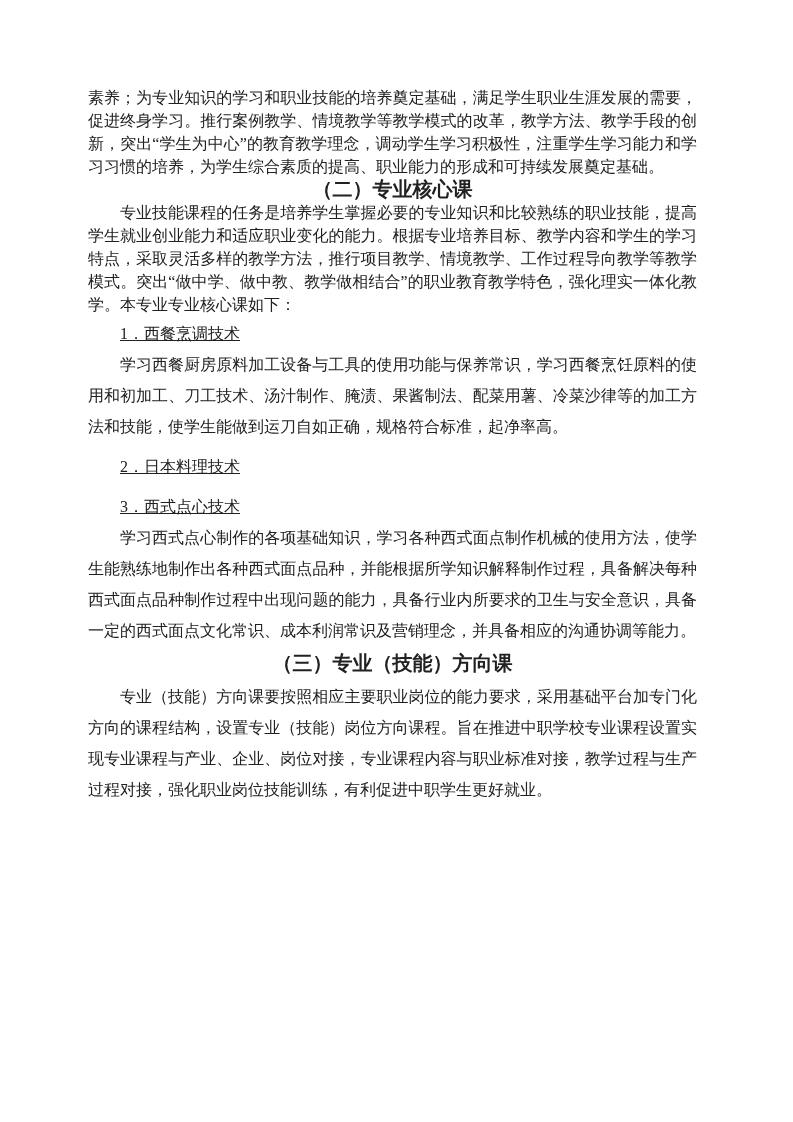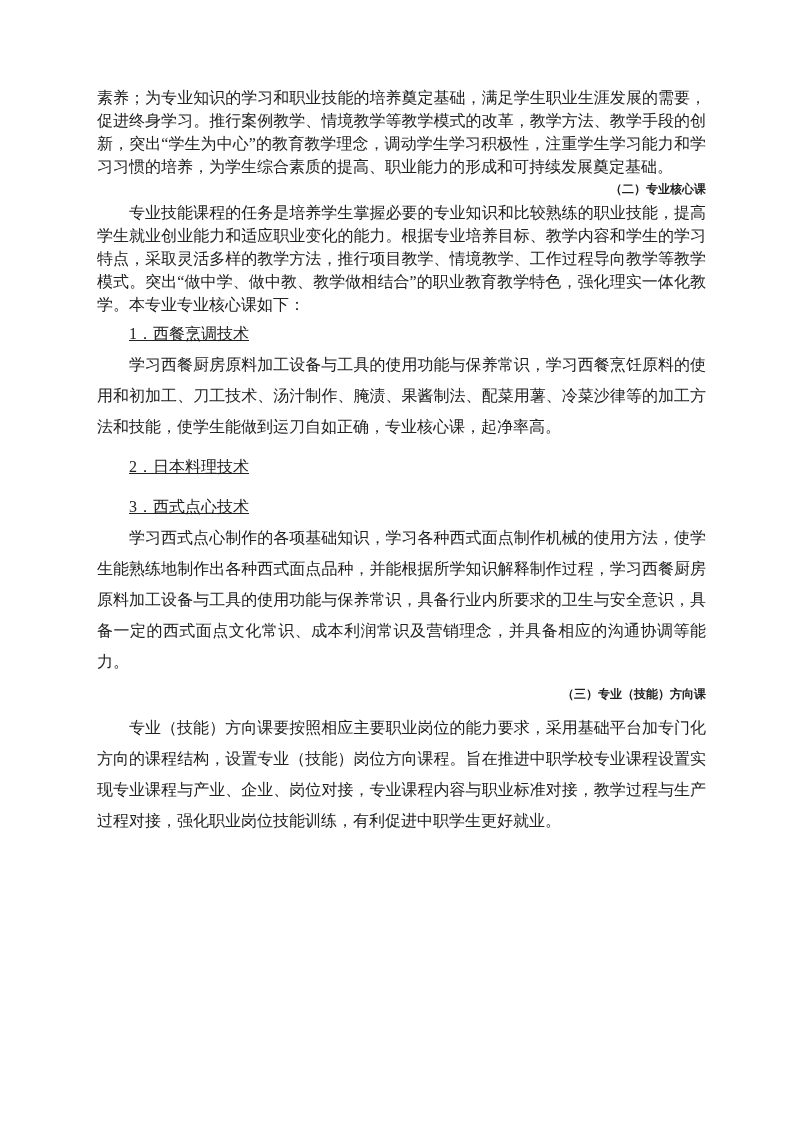--- a/index.html
+++ b/index.html
@@ -8,37 +8,37 @@
     position: relative;
     width: 793px;
     height: 1122px;
     background: #ffffff;
     font-family: "Liberation Serif", "DejaVu Serif", serif;
     color: #212121;
     overflow: hidden;
   }
   .content {
     position: absolute;
-    left: 97px;
+    left: 88px;
     top: 86px;
     width: 609px;
   }
   .para {
     font-size: 16px;
     text-align: justify;
     letter-spacing: 0;
   }
   .tight { line-height: 23px; }
   .wide  { line-height: 31px; }
   .indent { text-indent: 2em; }
   .heading {
-    font-size: 12px;
+    font-size: 20px;
     font-weight: bold;
     line-height: 23px;
-    text-align: right;
+    text-align: center;
   }
   .heading.spaced { margin-top: 6px; }
   .course-title {
     font-size: 16px;
     line-height: 31px;
     padding-left: 2em;
     margin-top: 9px;
     text-align: left;
     text-decoration: underline;
   }
@@ -64,30 +64,30 @@
   <div class="content">
 
     <p class="para tight">素养；为专业知识的学习和职业技能的培养奠定基础，满足学生职业生涯发展的需要，促进终身学习。推行案例教学、情境教学等教学模式的改革，教学方法、教学手段的创新，突出“学生为中心”的教育教学理念，调动学生学习积极性，注重学生学习能力和学习习惯的培养，为学生综合素质的提高、职业能力的形成和可持续发展奠定基础。</p>
 
     <h2 class="heading">（二）专业核心课</h2>
 
     <p class="para tight indent">专业技能课程的任务是培养学生掌握必要的专业知识和比较熟练的职业技能，提高学生就业创业能力和适应职业变化的能力。根据专业培养目标、教学内容和学生的学习特点，采取灵活多样的教学方法，推行项目教学、情境教学、工作过程导向教学等教学模式。突出“做中学、做中教、教学做相结合”的职业教育教学特色，强化理实一体化教学。本专业专业核心课如下：</p>
 
     <div class="course">
       <p class="course-title first">1．西餐烹调技术</p>
-      <p class="para wide indent">学习西餐厨房原料加工设备与工具的使用功能与保养常识，学习西餐烹饪原料的使用和初加工、刀工技术、汤汁制作、腌渍、果酱制法、配菜用薯、冷菜沙律等的加工方法和技能，使学生能做到运刀自如正确，专业核心课，起净率高。</p>
+      <p class="para wide indent">学习西餐厨房原料加工设备与工具的使用功能与保养常识，学习西餐烹饪原料的使用和初加工、刀工技术、汤汁制作、腌渍、果酱制法、配菜用薯、冷菜沙律等的加工方法和技能，使学生能做到运刀自如正确，规格符合标准，起净率高。</p>
     </div>
 
     <div class="course">
       <p class="course-title">2．日本料理技术</p>
     </div>
 
     <div class="course">
       <p class="course-title">3．西式点心技术</p>
-      <p class="para wide indent">学习西式点心制作的各项基础知识，学习各种西式面点制作机械的使用方法，使学生能熟练地制作出各种西式面点品种，并能根据所学知识解释制作过程，学习西餐厨房原料加工设备与工具的使用功能与保养常识，具备行业内所要求的卫生与安全意识，具备一定的西式面点文化常识、成本利润常识及营销理念，并具备相应的沟通协调等能力。</p>
+      <p class="para wide indent">学习西式点心制作的各项基础知识，学习各种西式面点制作机械的使用方法，使学生能熟练地制作出各种西式面点品种，并能根据所学知识解释制作过程，具备解决每种西式面点品种制作过程中出现问题的能力，具备行业内所要求的卫生与安全意识，具备一定的西式面点文化常识、成本利润常识及营销理念，并具备相应的沟通协调等能力。</p>
     </div>
 
     <h2 class="heading spaced">（三）专业（技能）方向课</h2>
 
     <p class="para wide indent intro3">专业（技能）方向课要按照相应主要职业岗位的能力要求，采用基础平台加专门化方向的课程结构，设置专业（技能）岗位方向课程。旨在推进中职学校专业课程设置实现专业课程与产业、企业、岗位对接，专业课程内容与职业标准对接，教学过程与生产过程对接，强化职业岗位技能训练，有利促进中职学生更好就业。</p>
 
 
   </div>
 
 </div>

